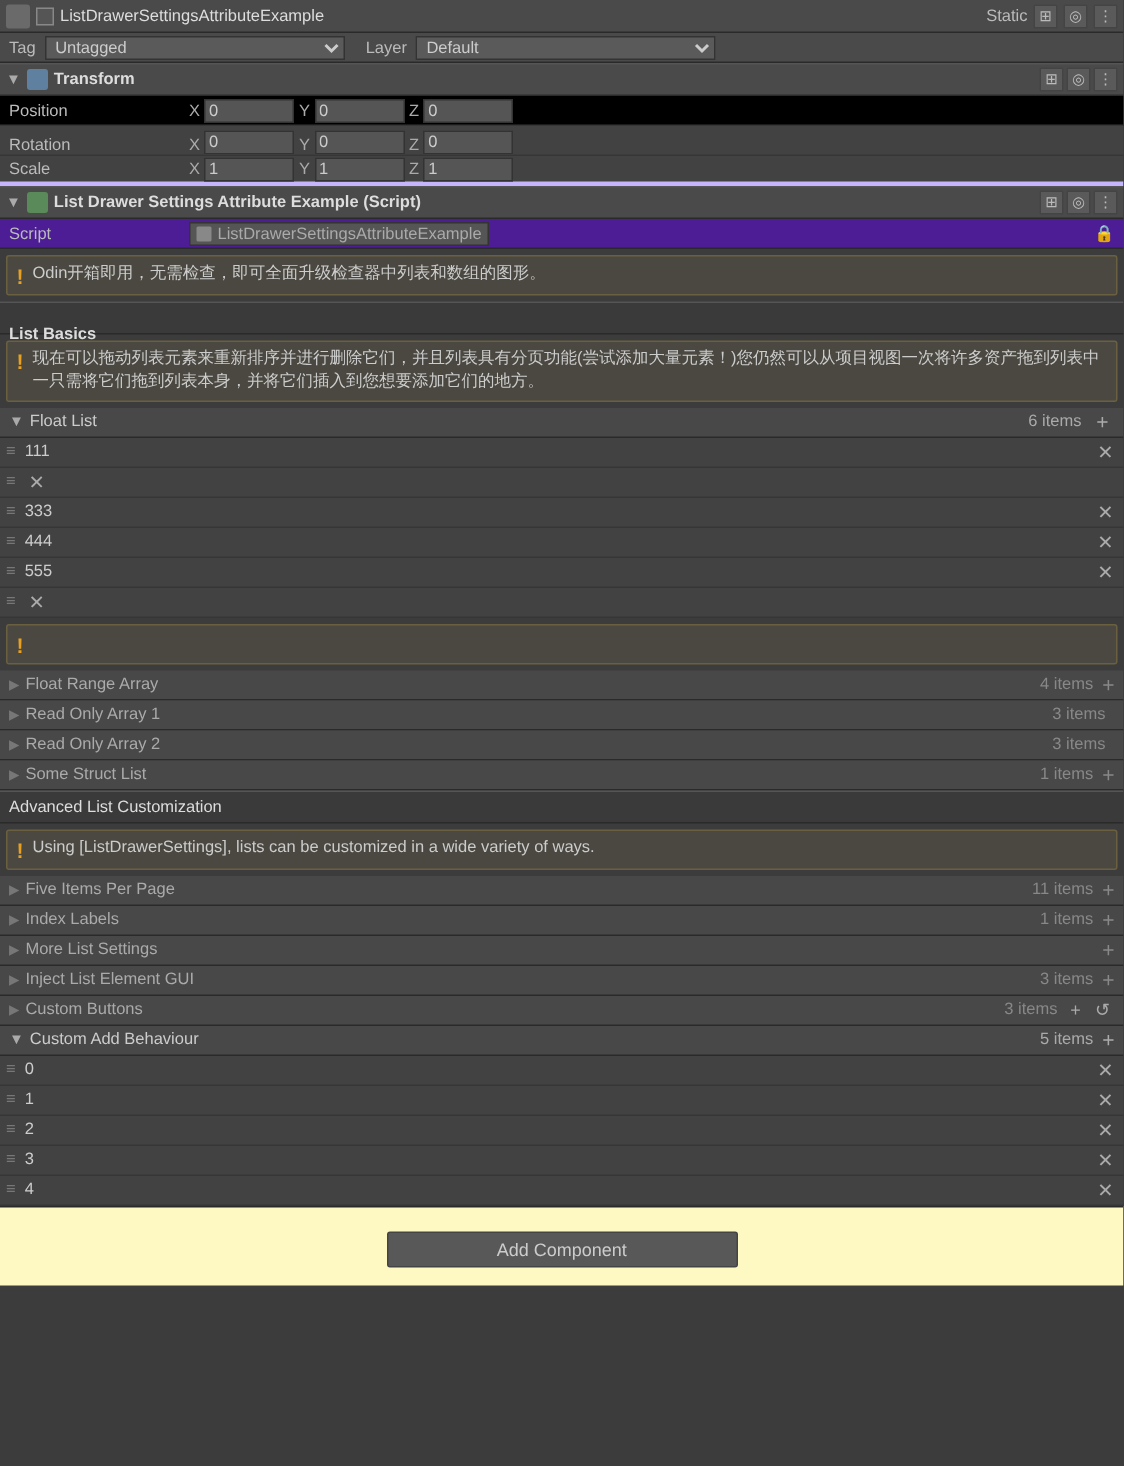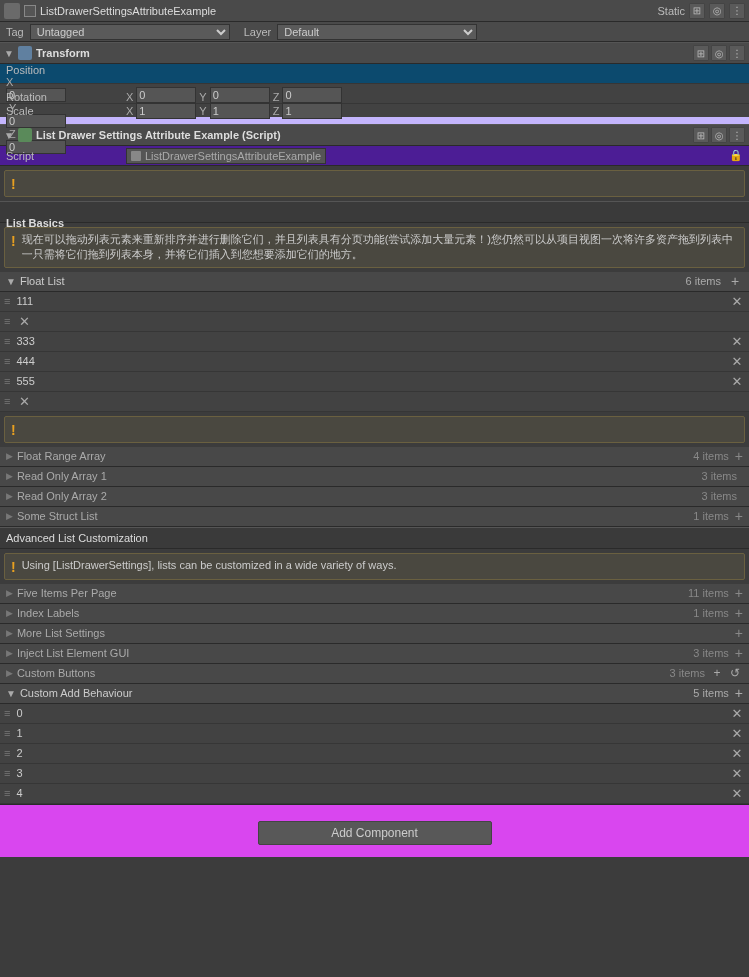--- a/index.html
+++ b/index.html
@@ -306,21 +306,21 @@
       border-bottom: 1px solid #2a2a2a;
       cursor: pointer;
     }
     .list-header-expanded .arrow { color: #aaa; margin-right: 4px; font-size: 10px; }
     .list-header-expanded .list-title { color: #ccc; font-size: 11px; }
     .list-header-expanded .count { margin-left: auto; color: #aaa; font-size: 11px; margin-right: 6px; }
     .list-header-expanded .add-btn { color: #aaa; font-size: 14px; }
 
     
     .bottom-bar {
-      background: #d946ef;
+      background: #fef9c3;
       display: flex;
       align-items: center;
       justify-content: center;
       padding: 16px 0 12px 0;
       border-top: 1px solid #2a2a2a;
     }
     .add-component-btn {
       background: #585858;
       border: 1px solid #444;
       color: #ccc;
@@ -363,41 +363,41 @@
   <span class="arrow">▼</span>
   <span class="section-icon" style="background:#6080a0;"></span>
   <span class="title">Transform</span>
   <div class="tools">
     <div class="tool-btn">⊞</div>
     <div class="tool-btn">◎</div>
     <div class="tool-btn">⋮</div>
   </div>
 </div>
 
-<div style="background:#0c4a6e; display:flex; align-items:flex-start; height:20px; padding:0 6px; border-bottom:1px solid #363636;flex-direction:column;">
+<div style="background:#000000; display:flex; align-items:center; height:20px; padding:0 6px; border-bottom:1px solid #363636;">
   <span style="width:120px; color:#bbb; font-size:11px;">Position</span>
   <span style="color:#aaa; font-size:11px; margin-right:3px;">X</span>
   <input type="text" value="0" style="width: 60px; background: rgb(85, 85, 85); border: 1px solid rgb(51, 51, 51); color: rgb(204, 204, 204); font-size: 11px; height: 16px; padding: 0px 2px;">
   <span style="color:#aaa; font-size:11px; margin:0 3px;">Y</span>
   <input type="text" value="0" style="width: 60px; background: rgb(85, 85, 85); border: 1px solid rgb(51, 51, 51); color: rgb(204, 204, 204); font-size: 11px; height: 16px; padding: 0px 2px;">
   <span style="color:#aaa; font-size:11px; margin:0 3px;">Z</span>
   <input type="text" value="0" style="width: 60px; background: rgb(85, 85, 85); border: 1px solid rgb(51, 51, 51); color: rgb(204, 204, 204); font-size: 11px; height: 16px; padding: 0px 2px;">
 </div>
 
 <div style="background:#424242; display:flex; align-items:flex-end; height:20px; padding:0 6px; border-bottom:1px solid #363636;">
   <span style="width:120px; color:#bbb; font-size:11px;">Rotation</span>
   <span style="color:#aaa; font-size:11px; margin-right:3px;">X</span>
   <input type="text" value="0" style="width: 60px; background: rgb(85, 85, 85); border: 1px solid rgb(51, 51, 51); color: rgb(204, 204, 204); font-size: 11px; height: 16px; padding: 0px 2px;">
   <span style="color:#aaa; font-size:11px; margin:0 3px;">Y</span>
   <input type="text" value="0" style="width: 60px; background: rgb(85, 85, 85); border: 1px solid rgb(51, 51, 51); color: rgb(204, 204, 204); font-size: 11px; height: 16px; padding: 0px 2px;">
   <span style="color:#aaa; font-size:11px; margin:0 3px;">Z</span>
   <input type="text" value="0" style="width: 60px; background: rgb(85, 85, 85); border: 1px solid rgb(51, 51, 51); color: rgb(204, 204, 204); font-size: 11px; height: 16px; padding: 0px 2px;">
 </div>
 
-<div style="background:#424242; display:flex; align-items:center; height:20px; padding:0 6px; border-bottom:7px solid #c4b5fd;">
+<div style="background:#424242; display:flex; align-items:center; height:20px; padding:0 6px; border-bottom:3px solid #c4b5fd;">
   <span style="width:120px; color:#bbb; font-size:11px;">Scale</span>
   <span style="color:#aaa; font-size:11px; margin-right:3px;">X</span>
   <input type="text" value="1" style="width: 60px; background: rgb(85, 85, 85); border: 1px solid rgb(51, 51, 51); color: rgb(204, 204, 204); font-size: 11px; height: 16px; padding: 0px 2px;">
   <span style="color:#aaa; font-size:11px; margin:0 3px;">Y</span>
   <input type="text" value="1" style="width: 60px; background: rgb(85, 85, 85); border: 1px solid rgb(51, 51, 51); color: rgb(204, 204, 204); font-size: 11px; height: 16px; padding: 0px 2px;">
   <span style="color:#aaa; font-size:11px; margin:0 3px;">Z</span>
   <input type="text" value="1" style="width: 60px; background: rgb(85, 85, 85); border: 1px solid rgb(51, 51, 51); color: rgb(204, 204, 204); font-size: 11px; height: 16px; padding: 0px 2px;">
 </div>
 
 <div class="section-header">
@@ -415,20 +415,21 @@
   <label>Script</label>
   <div class="script-ref">
     <div class="script-ref-icon"></div>
     <span>ListDrawerSettingsAttributeExample</span>
   </div>
   <span class="lock-icon">🔒</span>
 </div>
 
 <div class="info-box">
   <span class="info-icon">!</span>
+  <span class="info-text">Odin开箱即用，无需检查，即可全面升级检查器中列表和数组的图形。</span>
 </div>
 
 <div class="group-header">
   <span class="title">List Basics</span>
 </div>
 
 <div class="info-box">
   <span class="info-icon">!</span>
   <span class="info-text">现在可以拖动列表元素来重新排序并进行删除它们，并且列表具有分页功能(尝试添加大量元素！)您仍然可以从项目视图一次将许多资产拖到列表中一只需将它们拖到列表本身，并将它们插入到您想要添加它们的地方。</span>
 </div>

